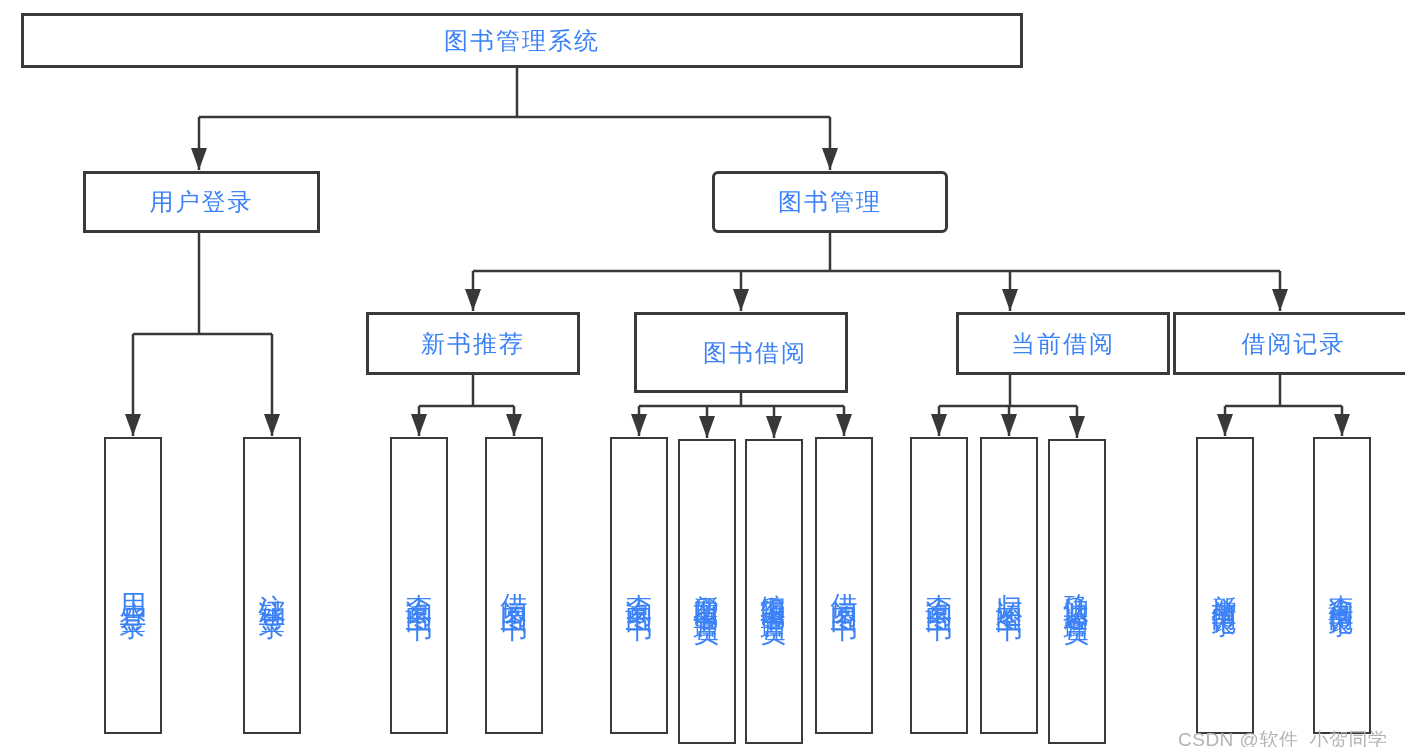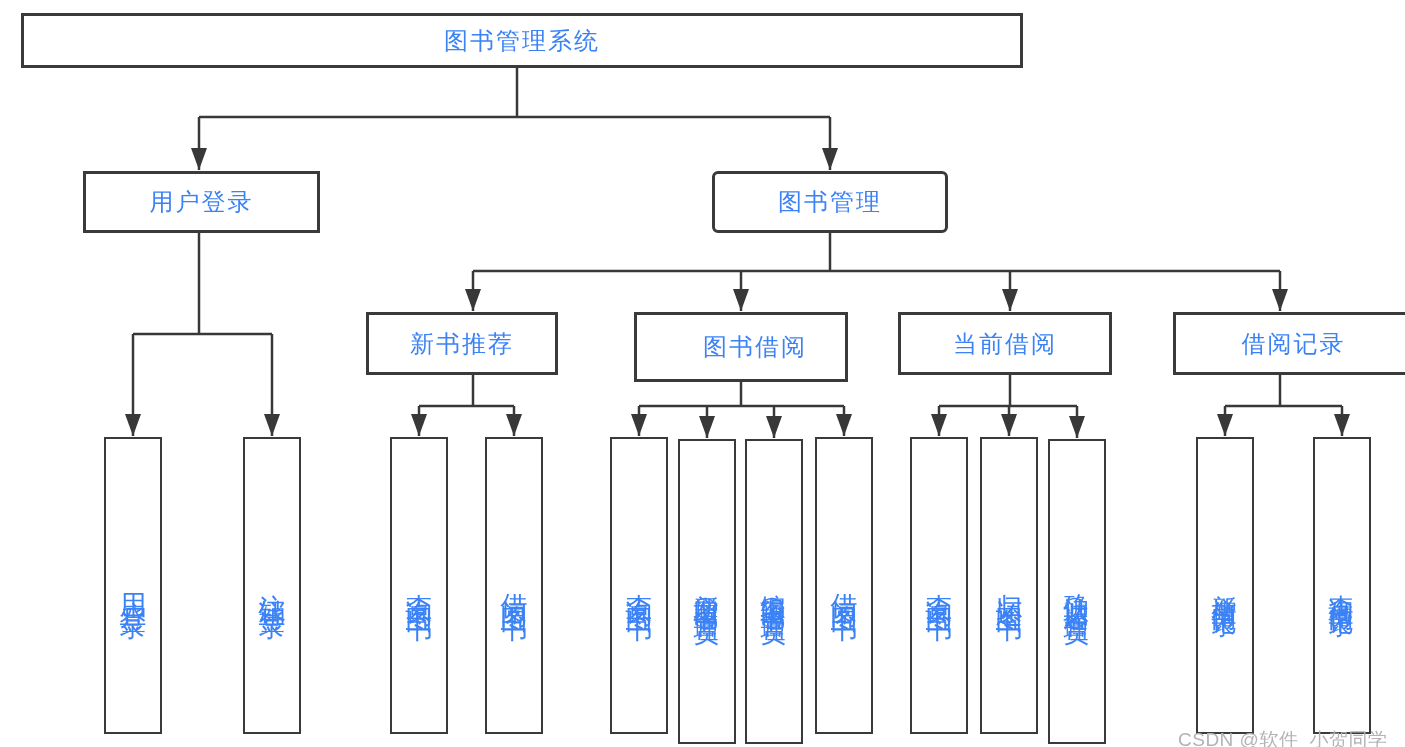--- a/index.html
+++ b/index.html
@@ -109,27 +109,27 @@
     <span>图书管理系统</span>
   </div>
 
   <div class="node" style="left:83px; top:171px; width:237px; height:62px;">
     <span>用户登录</span>
   </div>
   <div class="node" style="left:712px; top:171px; width:236px; height:62px;border-radius:6px;">
     <span>图书管理</span>
   </div>
 
-  <div class="node" style="left:366px; top:312px; width:192px; height:63px;">
+  <div class="node" style="left:366px; top:312px; width:214px; height:63px;">
     <span>新书推荐</span>
   </div>
-  <div class="node" style="left:634px; top:312px; width:214px; height:70px;padding-left:28px;">
+  <div class="node" style="left:634px; top:312px; width:214px; height:81px;padding-left:28px;">
     <span>图书借阅</span>
   </div>
-  <div class="node" style="left:898px; top:312px; width:214px; height:63px;">
+  <div class="node" style="left:956px; top:312px; width:214px; height:63px;">
     <span>当前借阅</span>
   </div>
   <div class="node" style="left:1173px; top:312px; width:241px; height:63px;">
     <span>借阅记录</span>
   </div>
 
   <div class="node leaf" style="left:104px; top:437px; width:58px; height:297px;">
     <span class="vtext">用户登录</span>
   </div>
   <div class="node leaf" style="left:243px; top:437px; width:58px; height:297px;">

